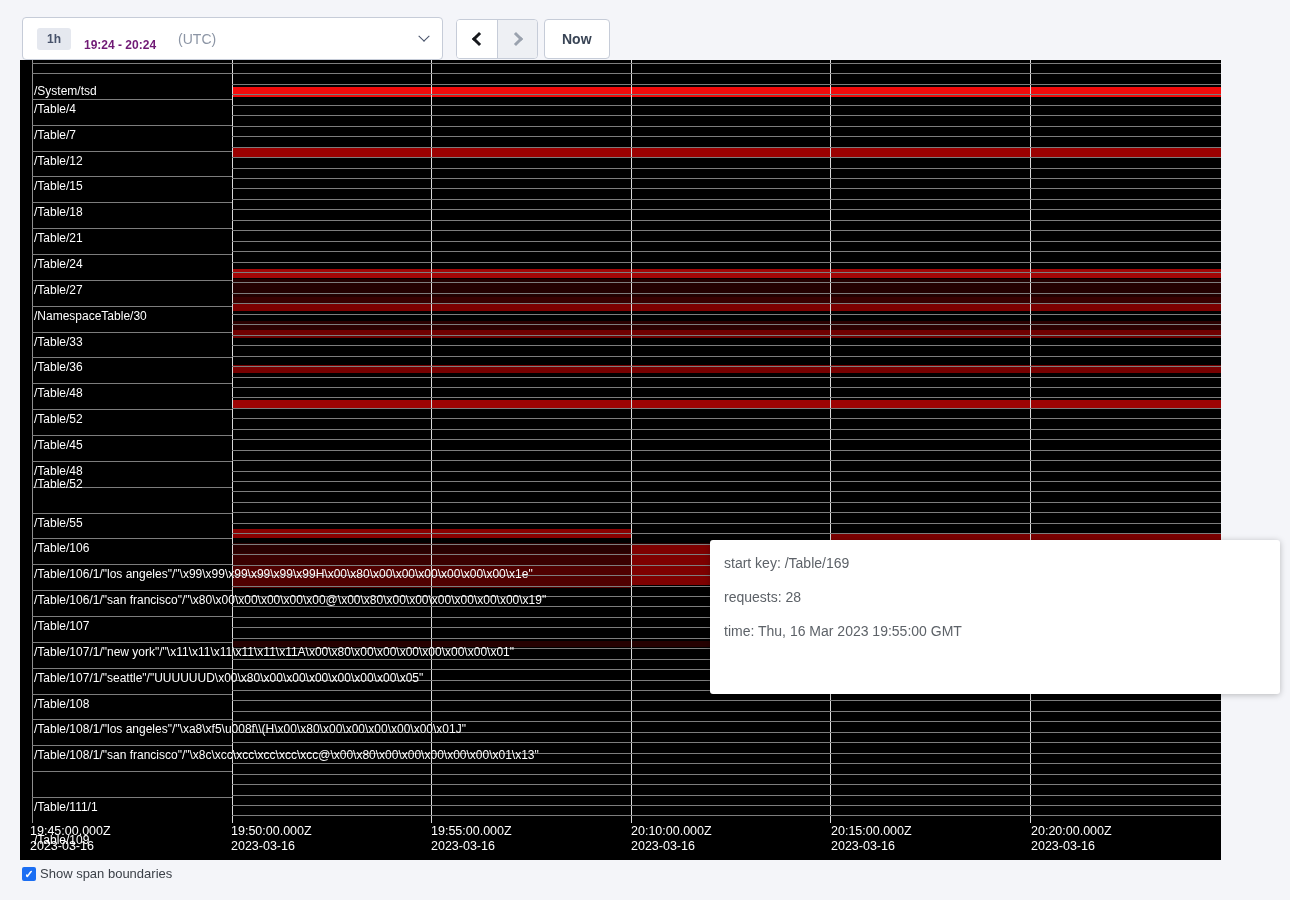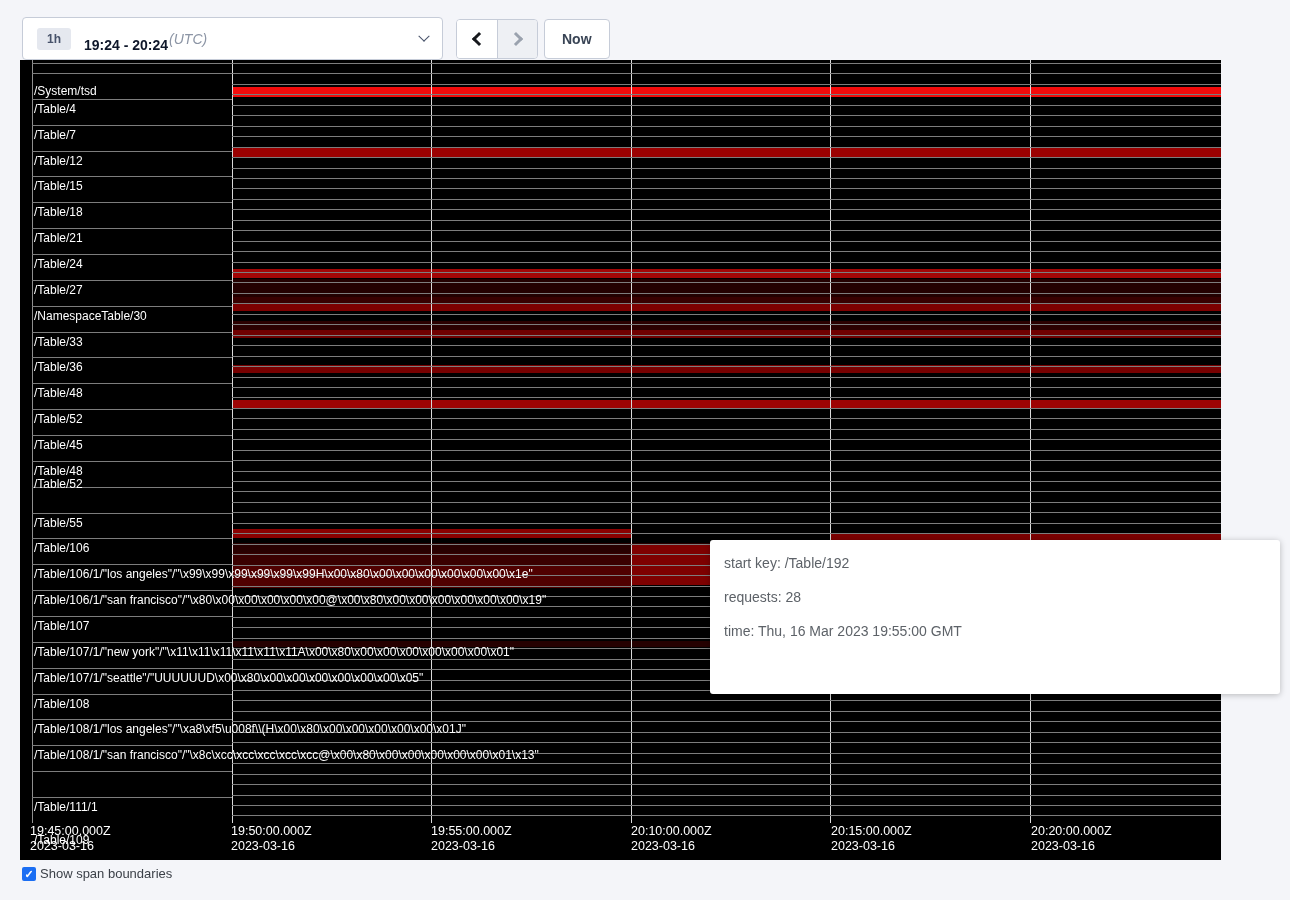--- a/index.html
+++ b/index.html
@@ -15,22 +15,22 @@
   
   .range-select {
     position:absolute; left:22px; top:17px; width:421px; height:43px;
     background:#ffffff; border:1px solid #c6ccd8; border-radius:4px;
     display:flex; align-items:center; padding:0 14px; cursor:pointer;
   }
   .duration-badge {
     background:#e5e8ef; color:#47526a; font-size:12px; font-weight:700;
     padding:4px 10px; border-radius:3px; margin-right:13px;
   }
-  .range-label { font-size:14px; font-weight:700; color:#0f172a;margin-top:12px; }
-  .utc-label  { font-size:14px; font-weight:400; color:#8c95a5; margin-left:1px;font-style:italic; }
+  .range-label { font-size:12px; font-weight:700; color:#701a75;margin-top:12px; }
+  .utc-label  { font-size:14px; font-weight:400; color:#8c95a5; margin-left:22px; }
   .chev-down {
     margin-left:auto; width:8px; height:8px;
     border-right:1.5px solid #47526a; border-bottom:1.5px solid #47526a;
     transform:rotate(45deg) translate(-2px,-2px);
   }
   .btn-group {
     position:absolute; left:456px; top:19px; height:40px; display:flex;
     border:1px solid #c6ccd8; border-radius:4px; overflow:hidden; background:#fff;
   }
   .nav-btn { width:40px; height:38px; display:flex; align-items:center; justify-content:center; background:#fff; cursor:pointer; }
@@ -282,21 +282,21 @@
         <div>20:15:00.000Z</div>
         <div>2023-03-16</div>
       </div>
       <div class="x-axis-label" style="left: 1011px;">
         <div>20:20:00.000Z</div>
         <div>2023-03-16</div>
       </div>
     </div>
 
   <div class="tooltip">
-    <div class="tooltip-line">start key: /Table/192</div>
+    <div class="tooltip-line">start key: /Table/169</div>
     <div class="tooltip-line">requests: 28</div>
     <div class="tooltip-line">time: Thu, 16 Mar 2023 19:55:00 GMT</div>
   </div>
 
   <div class="footer">
     <span class="checkbox">✓</span>
     <span class="checkbox-label">Show span boundaries</span>
   </div>
 
 </div>

